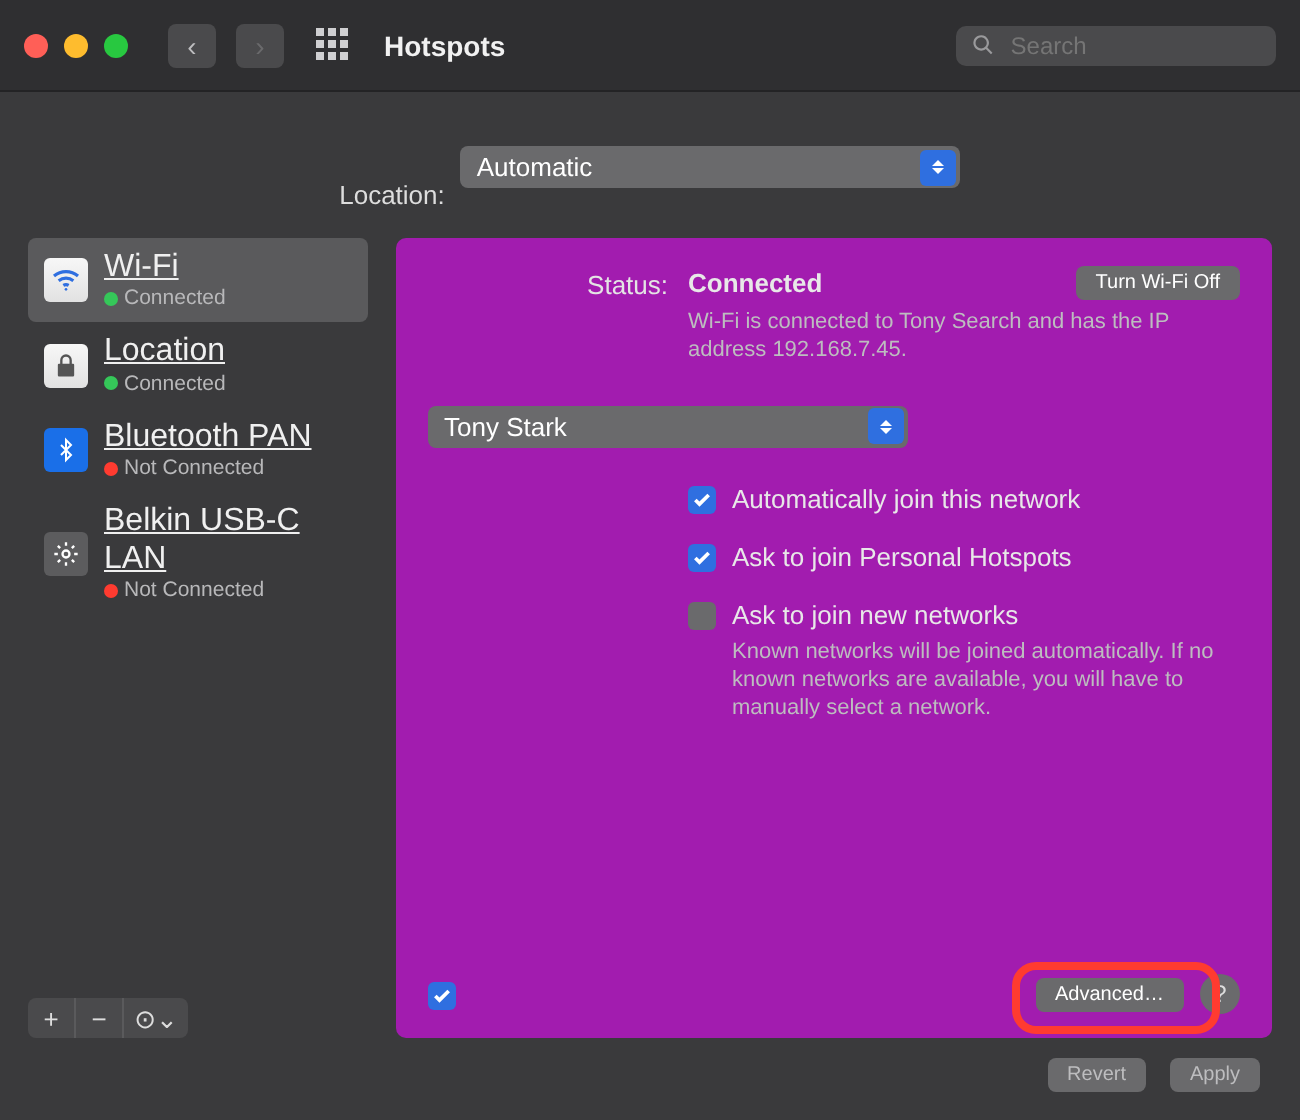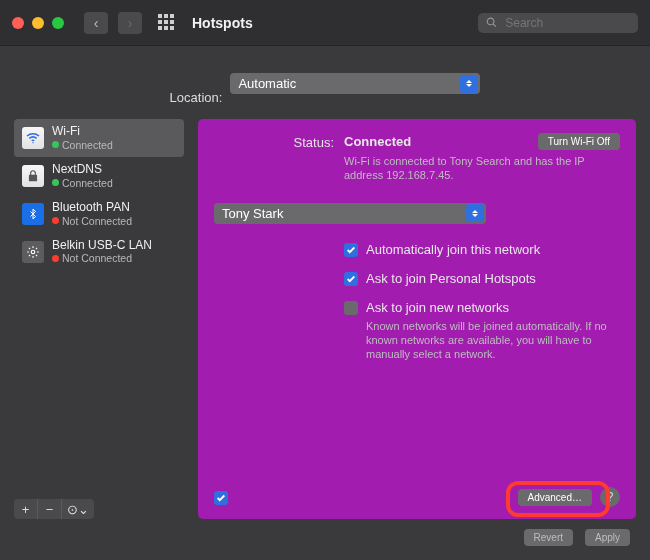--- a/index.html
+++ b/index.html
@@ -30,21 +30,21 @@
   .sidebar { width: 170px; display: flex; flex-direction: column; }
   .ifaces { flex: 0 0 auto; }
   .iface { display: flex; align-items: center; gap: 8px; padding: 6px 8px; border-radius: 4px; }
   .iface.sel { background: #5a5a5c; }
   .iface .icon { width: 22px; height: 22px; border-radius: 3px; display:flex; align-items:center; justify-content:center; font-size:12px; color:#fff; flex-shrink:0;}
   .ic-wifi { background: linear-gradient(#f7f7f7,#e2e2e2); color:#2f6fe0 !important; }
   .ic-lock { background: linear-gradient(#f7f7f7,#e2e2e2); color:#555 !important; }
   .ic-bt { background: #1a6fe8; }
   .ic-eth { background: #5c5c5e; }
   .iface .txt { display:flex; flex-direction:column; line-height:1.15; }
-  .iface .name { font-size: 12px; color: #f0f0f0; font-weight: 500;}
+  .iface .name { font-size: 16px; color: #f0f0f0; font-weight: 500; text-decoration: underline;}
   .iface .status { font-size: 10.5px; color: #b8b8ba; display:flex; align-items:center; gap:3px;}
   .sdot { width:7px; height:7px; border-radius:50%; }
   .g { background:#35c759; }
   .r { background:#ff3b30; }
   .sidebar-footer { margin-top: auto; display:flex; background:#4a4a4c; border-radius:4px; width:fit-content;}
   .sf-btn { width:24px; height:20px; display:flex; align-items:center; justify-content:center; color:#ddd; font-size:13px; border-right:1px solid #5a5a5c;}
   .sf-btn:last-child{border:none; width:32px;}
   .main { flex:1; background: #a21caf; border-radius: 5px; padding: 14px 16px 12px; display:flex; flex-direction:column; position:relative; min-height: 400px;}
   .row { display:flex; gap: 10px; margin-bottom: 10px; }
   .row .lbl { width: 120px; text-align: right; color:#e4e4e4; padding-top:2px;}
@@ -123,21 +123,21 @@
             </span>
         </div>
       </div>
       <div class="iface">
         <div class="icon ic-lock">
           <svg width="14" height="14" viewBox="0 0 24 24" fill="#555">
               <path d="M7 10V7a5 5 0 0110 0v3h1a1 1 0 011 1v9a1 1 0 01-1 1H6a1 1 0 01-1-1v-9a1 1 0 011-1h1zm2 0h6V7a3 3 0 00-6 0v3z"></path>
             </svg>
         </div>
         <div class="txt">
-          <span class="name">NextDNS</span>
+          <span class="name">Location</span>
           <span class="status">
               <span class="sdot g"></span>
               <span>Connected</span>
             </span>
         </div>
       </div>
       <div class="iface">
         <div class="icon ic-bt">
           <svg width="12" height="16" viewBox="0 0 24 24" fill="none" stroke="#fff" stroke-width="2">
               <path d="M7 7l10 10-5 5V2l5 5L7 17"></path>
@@ -183,21 +183,21 @@
           <span class="status-val">Connected</span>
           <span style="flex:1"></span>
           <span class="btn">Turn Wi-Fi Off</span>
         </div>
         <div class="desc" style="margin-top:4px; max-width:260px;">Wi-Fi is connected to Tony Search and has the IP address 192.168.7.45.</div>
       </div>
     </div>
 
     <div class="row" style="margin-top:10px;">
       <div class="val">
-        <div class="select" style="width:272px;">
+        <div class="select" style="width:240px;">
           <span>Tony Stark</span>
           <span class="end"></span>
         </div>
       </div>
     </div>
 
     <div class="chkrow">
       <div class="chk">
           <svg viewBox="0 0 12 12">
             <path d="M2 6l2.5 2.5L10 3"></path>

